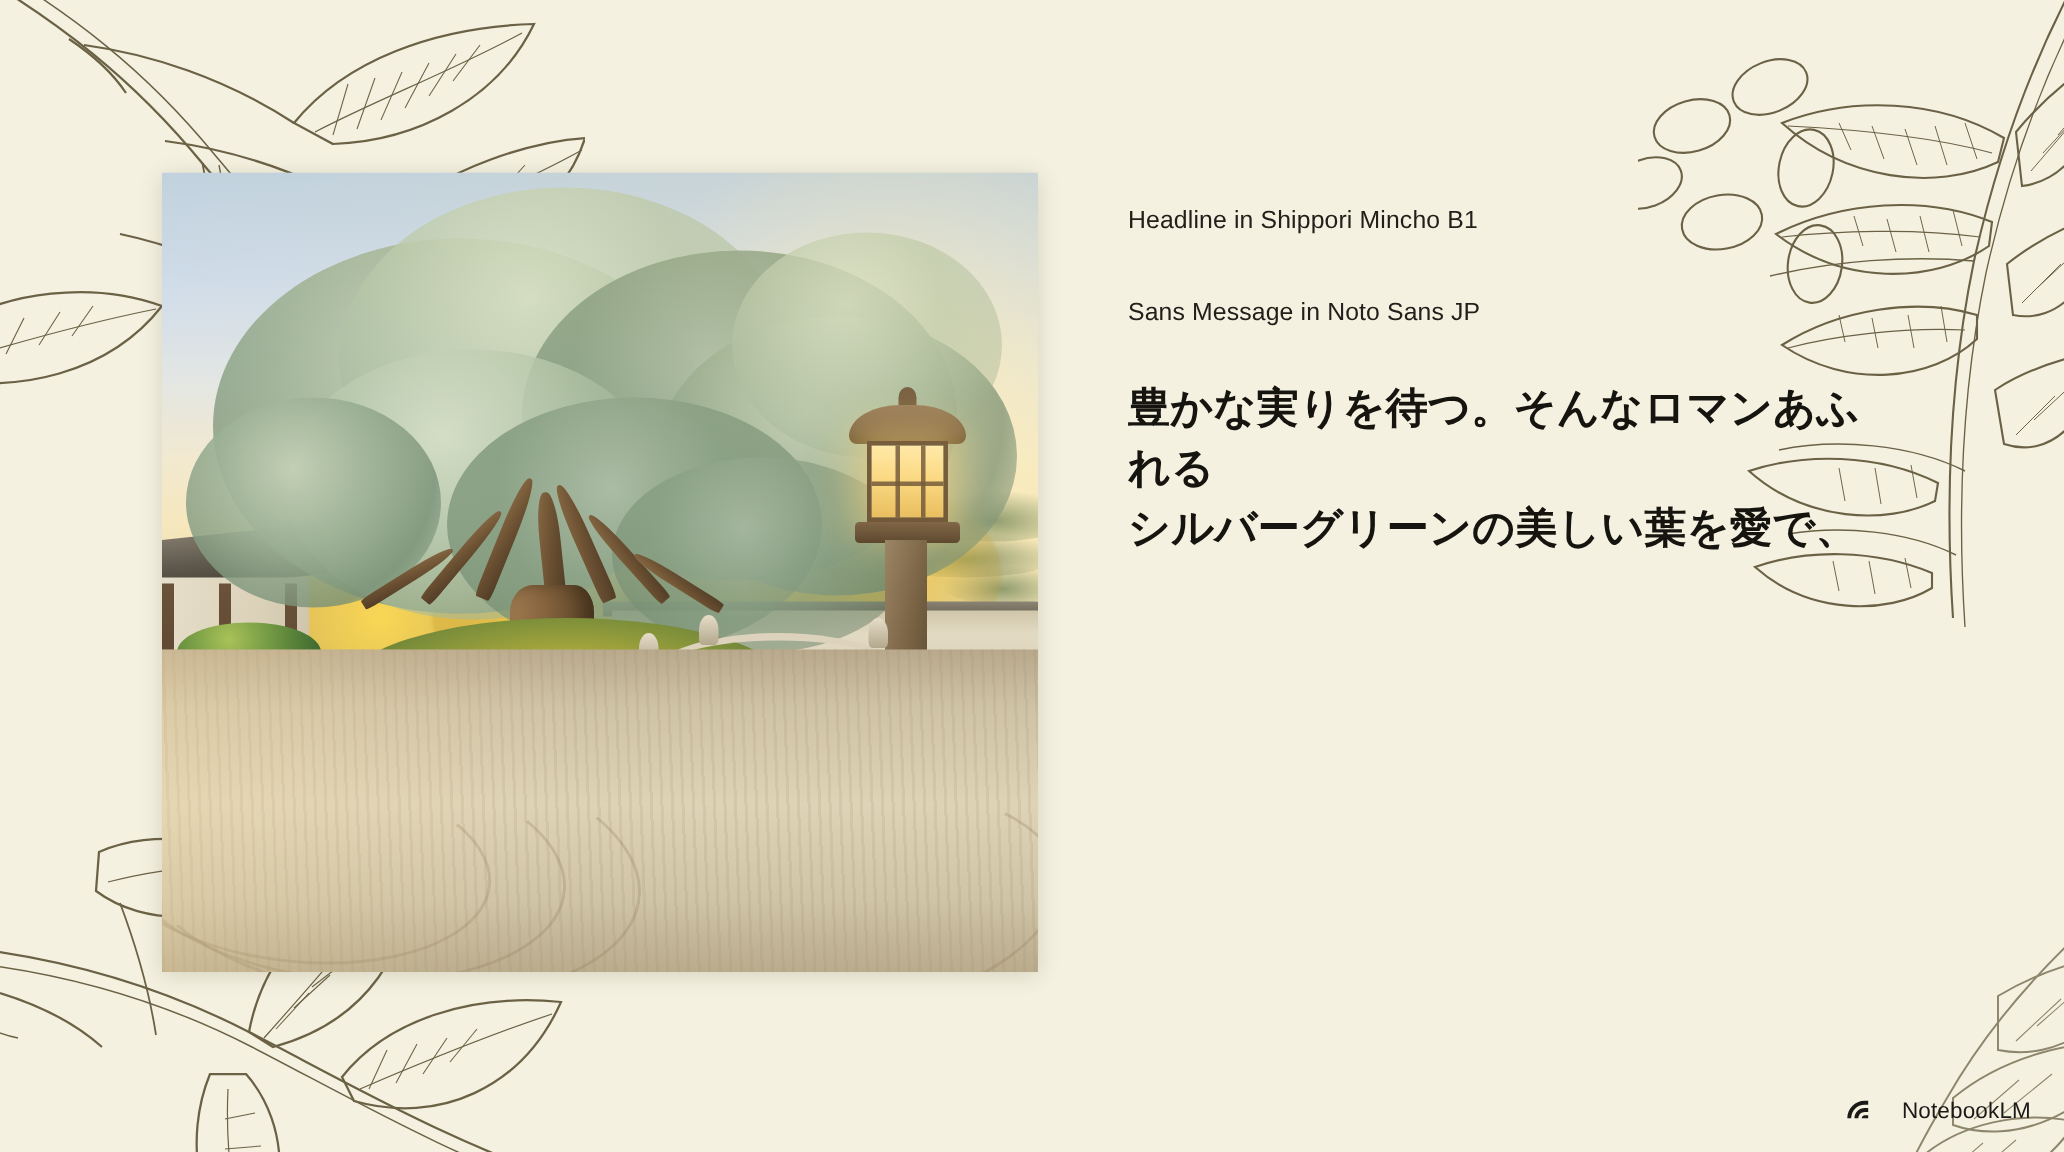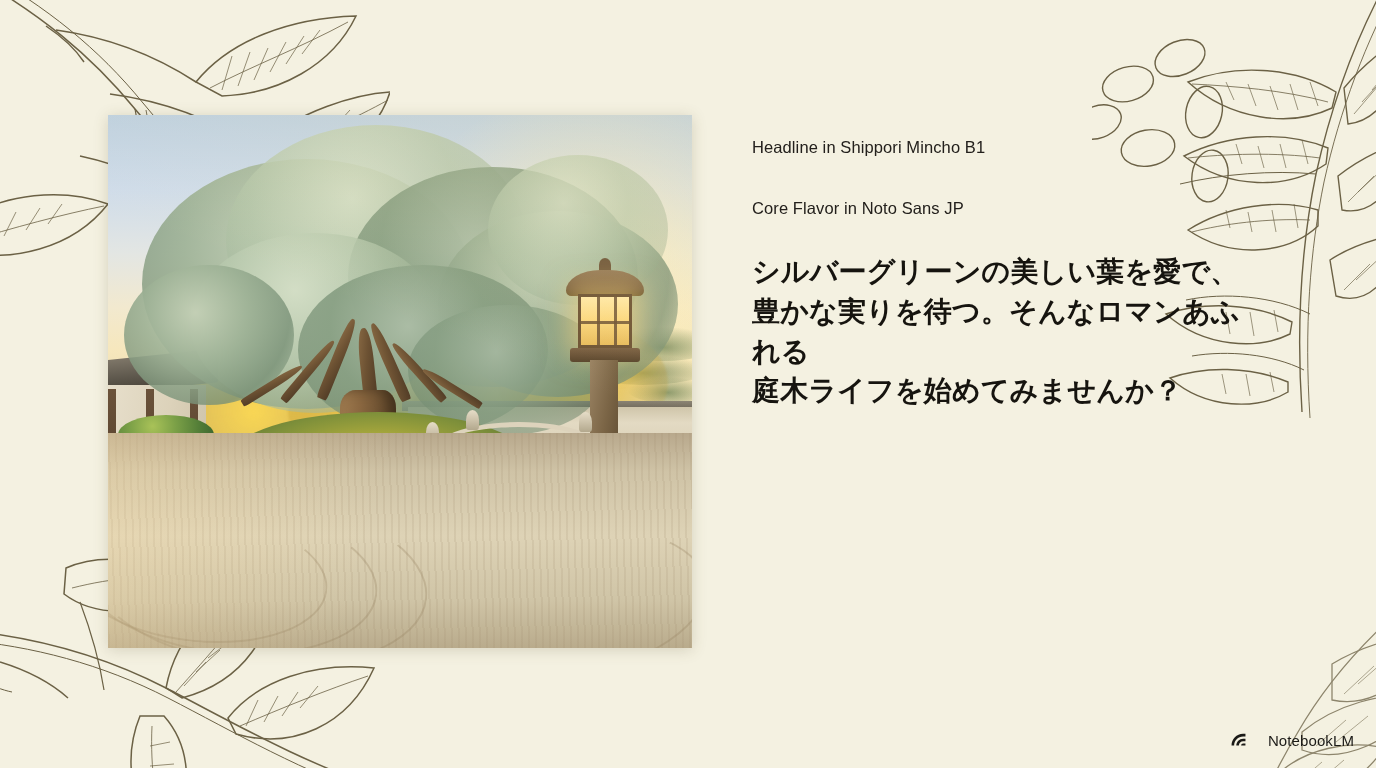--- a/index.html
+++ b/index.html
@@ -598,28 +598,27 @@
     </div>
   </div>
 
   <div id="text-col">
 
     <div>
       <div class="kicker">Headline in Shippori Mincho B1</div>
     </div>
 
     <div id="core-block">
-      <div class="kicker">Core Flavor in Noto Sans JP</div>
+      <div class="kicker">Sans Message in Noto Sans JP</div>
     </div>
 
     <div id="flavor-block">
       <div class="body-jp">
+        <div>豊かな実りを待つ。そんなロマンあふれる</div>
         <div>シルバーグリーンの美しい葉を愛で、</div>
-        <div>豊かな実りを待つ。そんなロマンあふれる</div>
-        <div>庭木ライフを始めてみませんか？</div>
       </div>
     </div>
   </div>
 
   <div id="brand">
     <svg id="brand-mark" viewBox="0 0 24 24">
       <path d="M3.2 18.4 C3.2 10.2 9.6 3.6 17.8 3.6 L20.8 3.6 L20.8 6.9 L17.8 6.9 C11.4 6.9 6.5 12 6.5 18.4 Z" fill="#1b1a17"></path>
       <path d="M9.2 18.4 C9.2 13.6 13.1 9.7 17.9 9.7 L20.8 9.7 L20.8 13.0 L17.9 13.0 C14.9 13.0 12.5 15.4 12.5 18.4 Z" fill="#1b1a17"></path>
       <path d="M15.3 18.4 C15.3 17.0 16.5 15.8 17.9 15.8 L20.8 15.8 L20.8 18.4 Z" fill="#1b1a17"></path>
     </svg>

